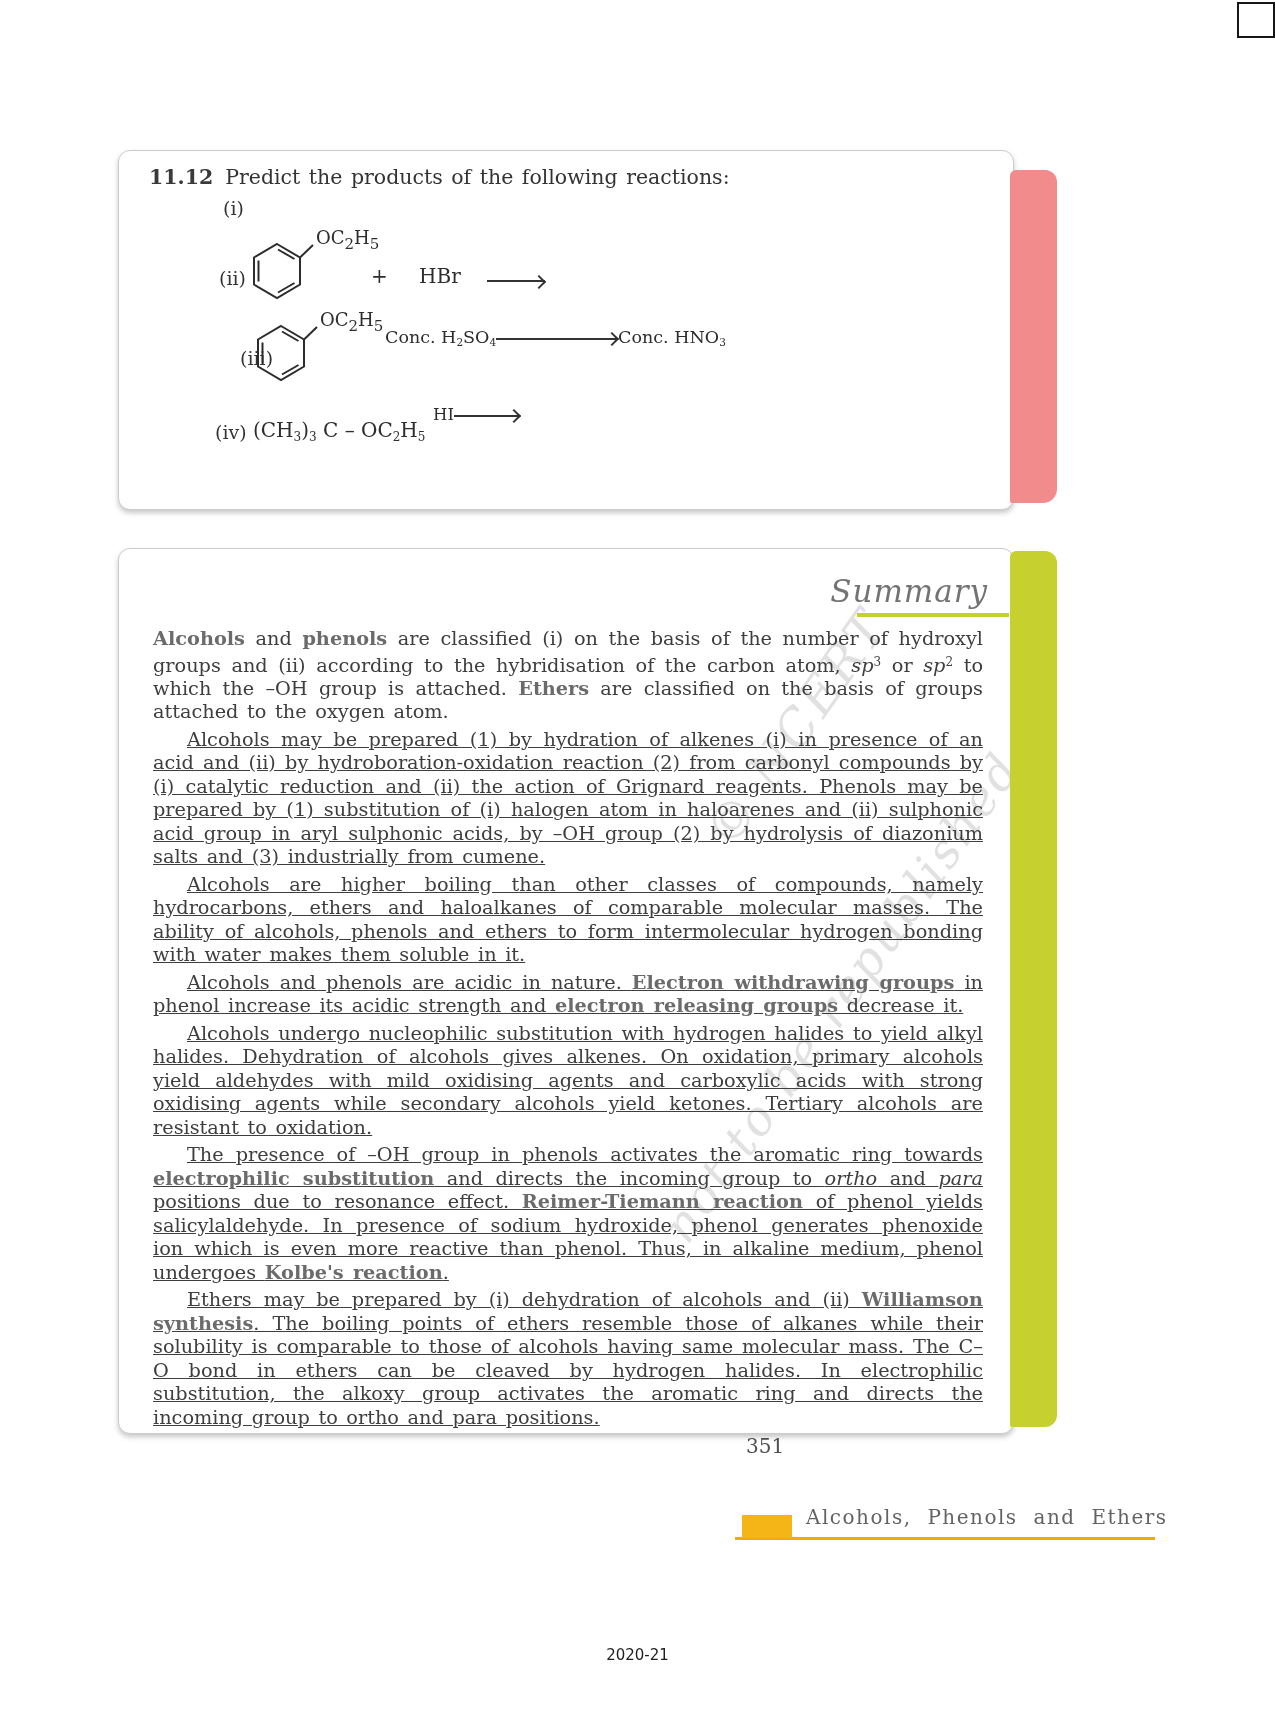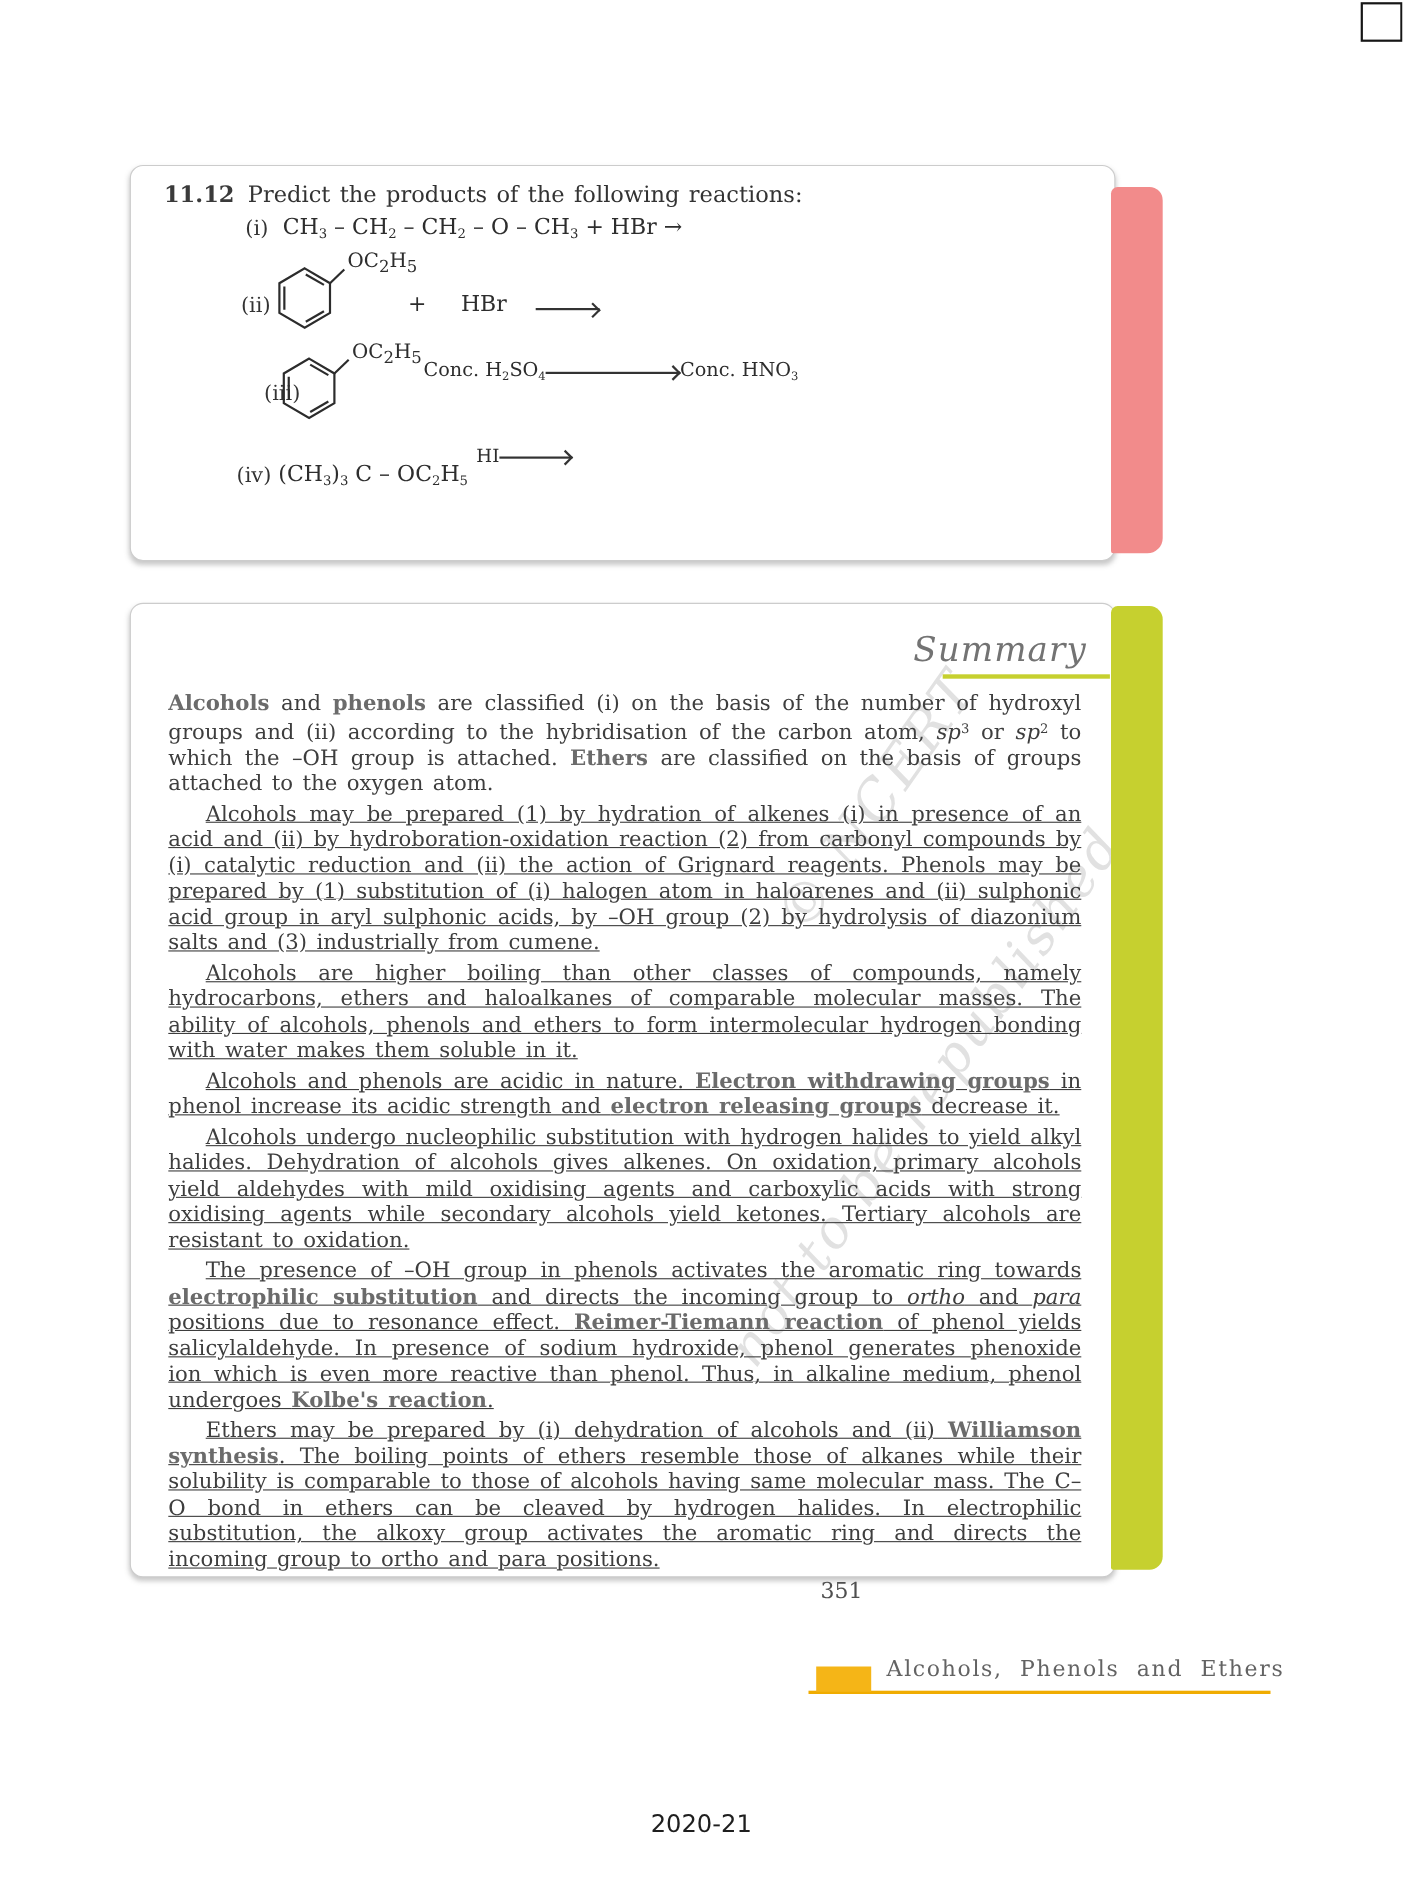--- a/index.html
+++ b/index.html
@@ -79,38 +79,37 @@
   .wm2 { left:430px; top:420px; font-size:48px; }
 
   
   .footer-rect { position:absolute; left:742px; top:1515px; width:50px; height:23px; background:#f5b517; z-index:1; }
   .footer-num  { position:absolute; left:746px; top:1434px; font-size:20px; color:#4f4f4f; z-index:2; }
   .footer-title{ position:absolute; left:806px; top:1505px; font-size:20px; color:#636363;
                  letter-spacing:1.5px; word-spacing:8px; z-index:2; }
   .footer-rule { position:absolute; left:735px; top:1537px; width:420px; height:3px; background:#f0ac00; }
 
   .year-footer { position:absolute; left:0; top:1646px; width:100%; text-align:center;
-                 font-family:"DejaVu Sans", sans-serif; font-size:22px; color:#1e1e1e; }
+                 font-family:"DejaVu Sans", sans-serif; font-size:15px; color:#1e1e1e; }
 
   svg.benzene { display:block; }
 </style>
 </head>
 <body>
 
 <div>
 
   <div class="corner-box"></div>
 
   <section class="panel qbox">
     <div class="q-head">
       <span class="q-num">11.12</span><span>Predict the products of the following reactions:</span>
     </div>
 
     <div class="rxn-label" style="left:104px; top:46px;">(i)</div>
-    <div class="formula" style="left:138px; top:43px;"><span>CH</span><sub>3</sub><span> – CH</span><sub>2</sub><span> – CH</span><sub>2</sub><span> – O – CH</span><sub>3</sub><span> + HBr  →</span></div>
 
     <div class="rxn-label" style="left:100px; top:116px;">(ii)</div>
     <div class="benzene-wrap" style="left:128px; top:84px;">
       <svg class="benzene" width="72" height="70" viewBox="0 0 72 70">
         <g fill="none" stroke="#2c2c2c" stroke-width="2">
           <polygon points="30,9 53,22.5 53,49.5 30,63 7,49.5 7,22.5"></polygon>
           <line x1="11.5" y1="25.5" x2="11.5" y2="46.5"></line>
           <line x1="31" y1="14.5" x2="47.5" y2="24"></line>
           <line x1="47.5" y1="48" x2="31" y2="57.5"></line>
           <line x1="53" y1="22.5" x2="66" y2="10"></line>

